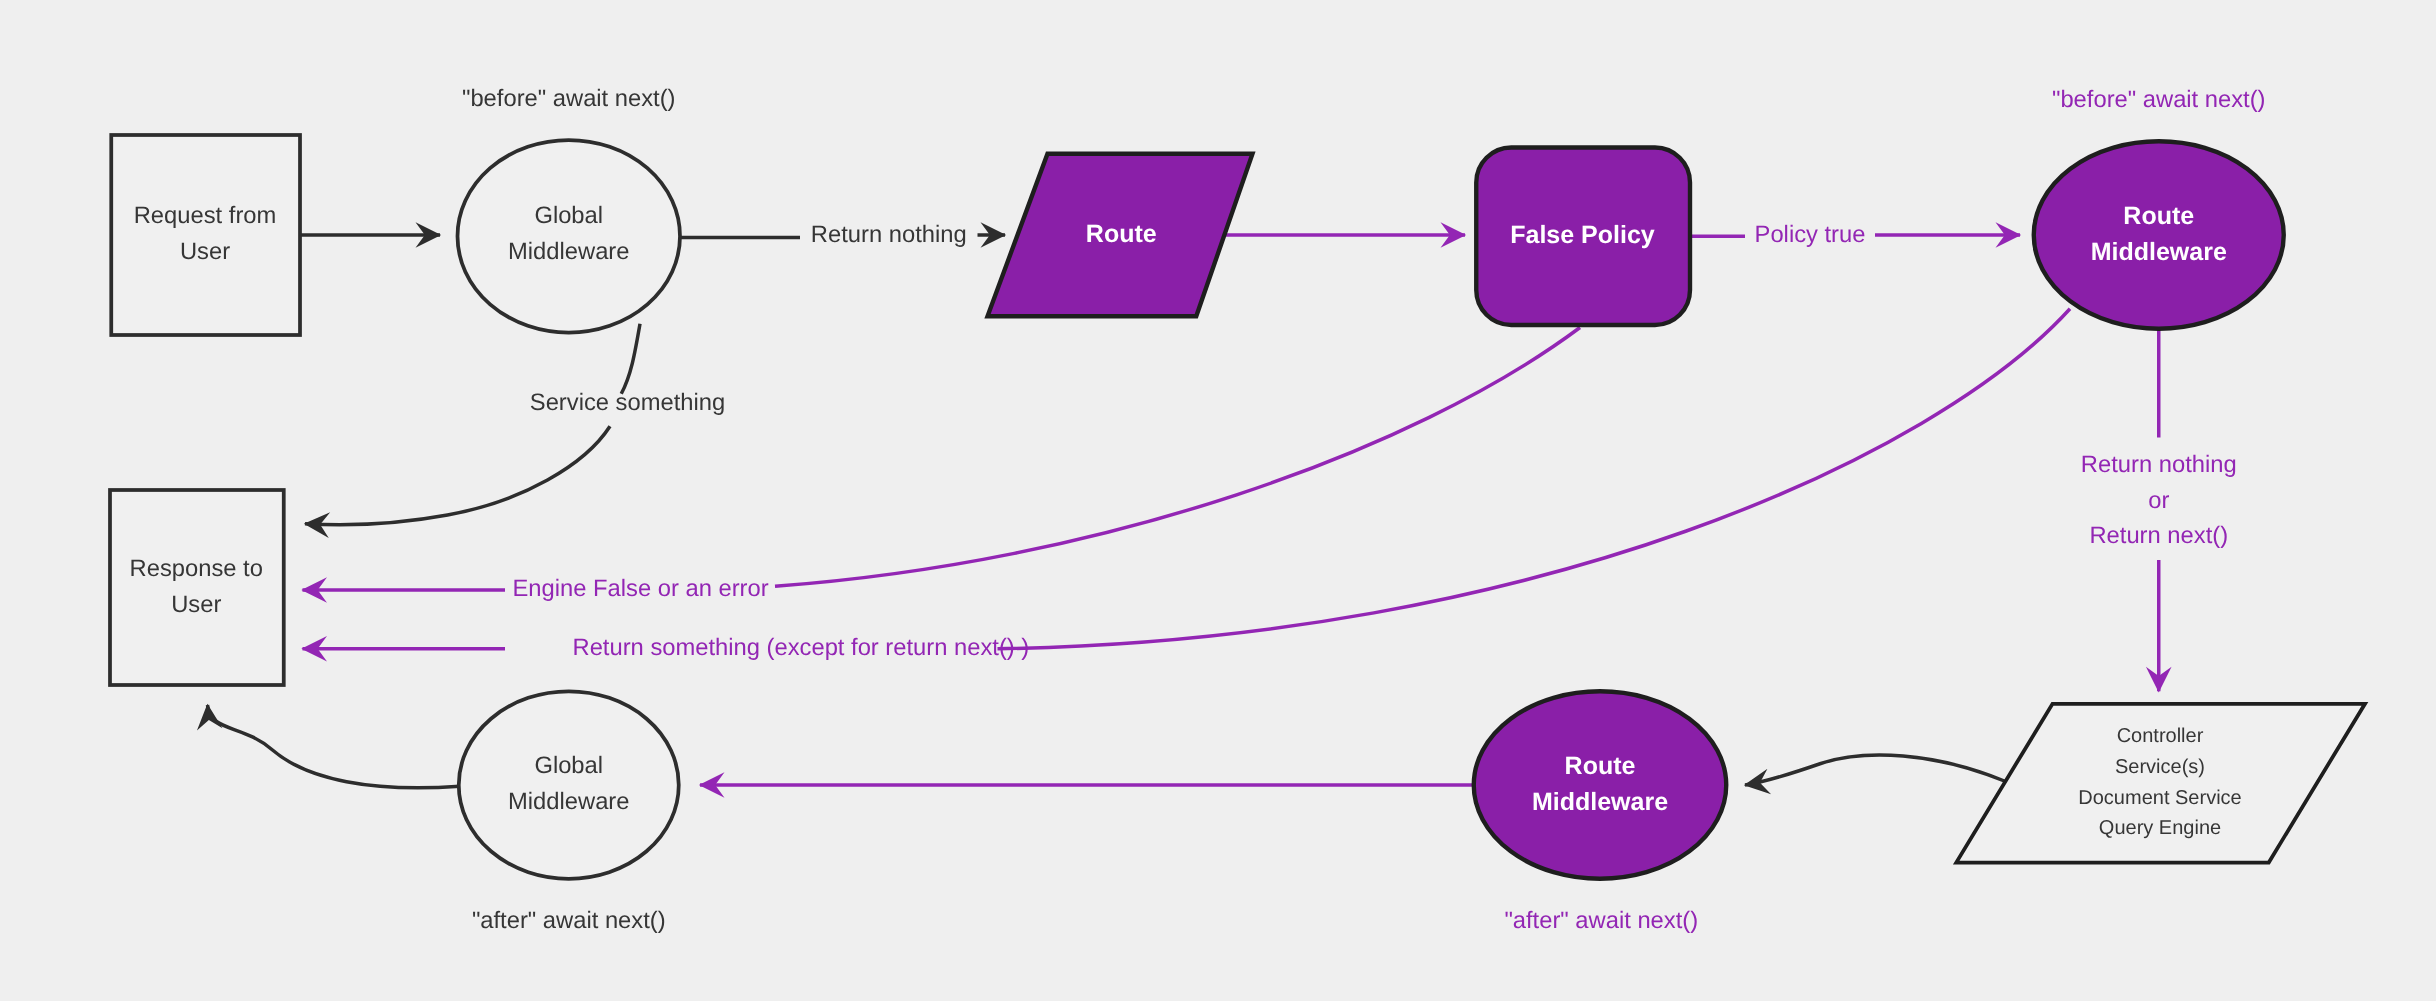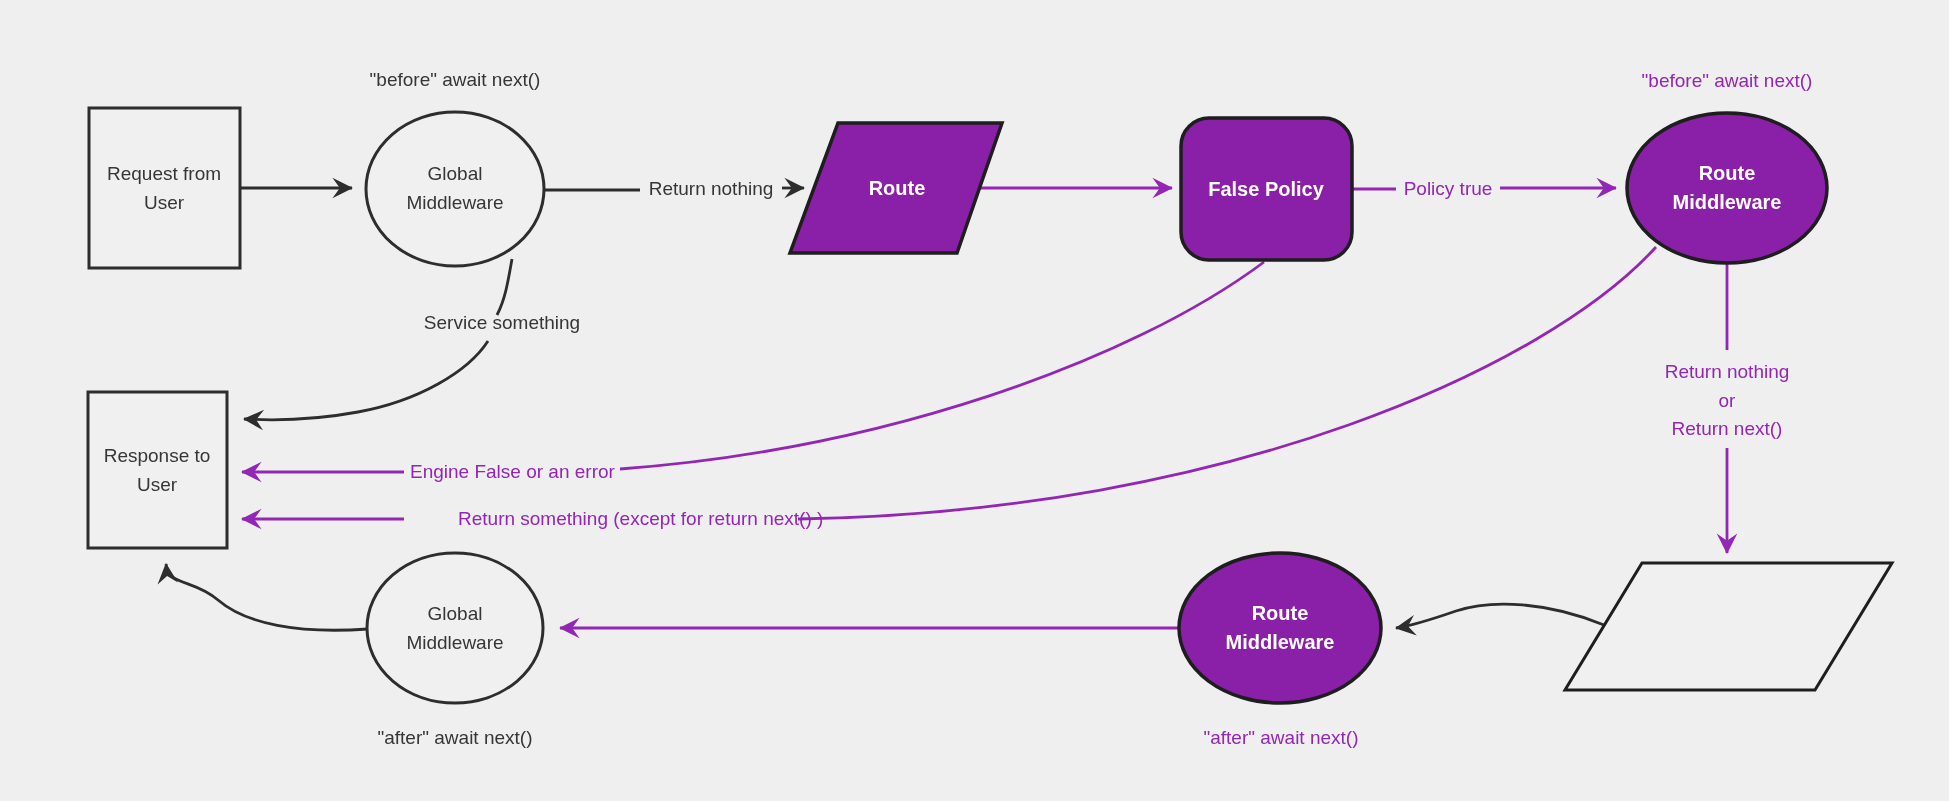--- a/index.html
+++ b/index.html
@@ -96,20 +96,24 @@
   <div class="label" style="left:164px; top:188px;">Request from
 User</div>
   <div class="label" style="left:455px; top:188px;">Global
 Middleware</div>
   <div class="label label--node-white" style="left:897px; top:188px;">Route</div>
   <div class="label label--node-white" style="left:1266px; top:189px;">False Policy</div>
   <div class="label label--node-white" style="left:1727px; top:188px;">Route
 Middleware</div>
   <div class="label" style="left:157px; top:470px;">Response to
 User</div>
+  <div class="label label--small" style="left:1728px; top:627px;">Controller
+Service(s)
+Document Service
+Query Engine</div>
   <div class="label label--node-white" style="left:1280px; top:628px;">Route
 Middleware</div>
   <div class="label" style="left:455px; top:628px;">Global
 Middleware</div>
 
   <div class="label" style="left:455px; top:80px;">"before" await next()</div>
   <div class="label" style="left:711px; top:189px;">Return nothing</div>
   <div class="label label--purple" style="left:1448px; top:189px;">Policy true</div>
   <div class="label label--purple" style="left:1727px; top:81px;">"before" await next()</div>
   <div class="label" style="left:502px; top:323px;">Service something</div>

